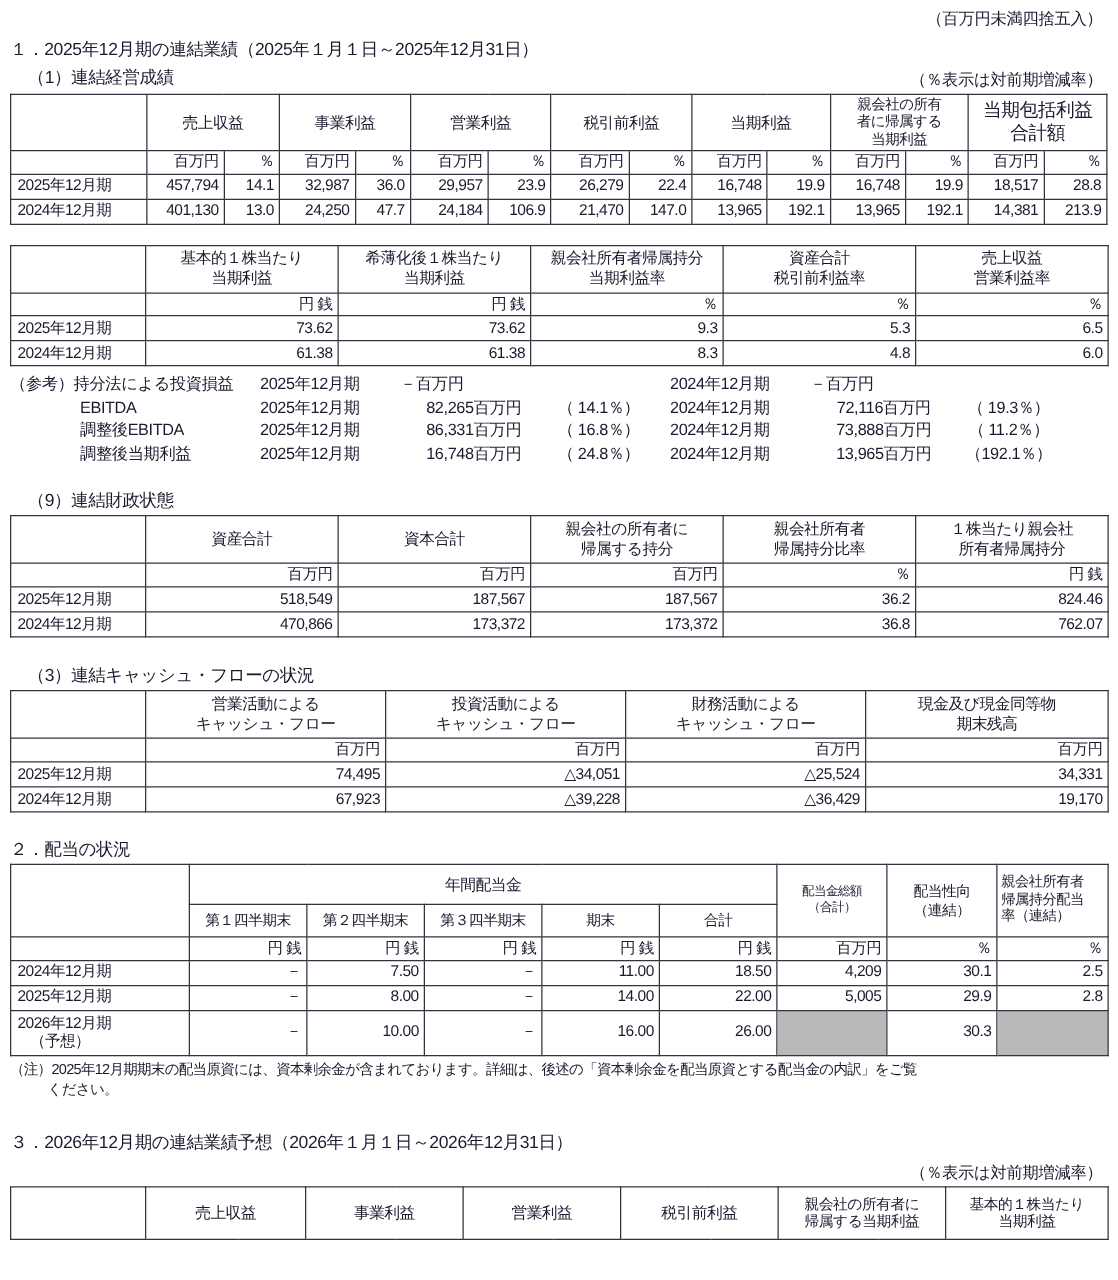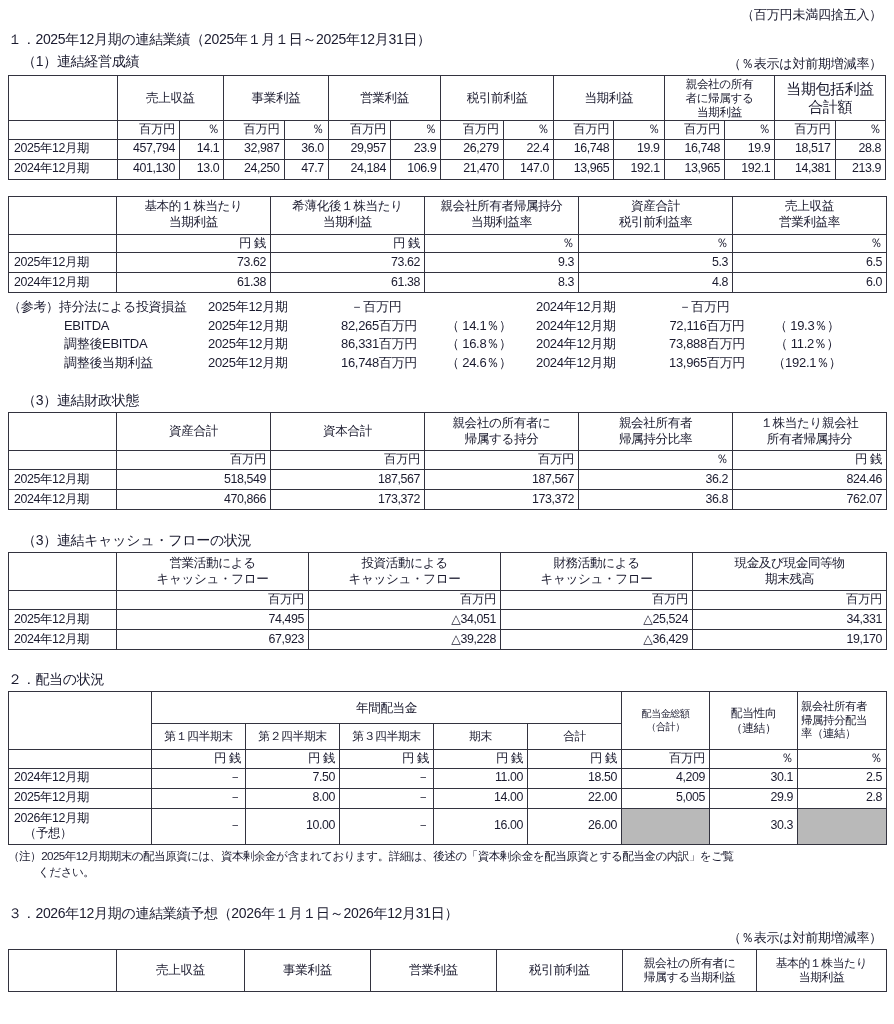--- a/index.html
+++ b/index.html
@@ -60,21 +60,21 @@
     letter-spacing: -0.3px;
     line-height: 1.42;
   }
   .ref-row { display: flex; align-items: baseline; white-space: nowrap; }
   .ref-label { width: 200px; flex: none; }
   .ref-label.pad { padding-left: 56px; width: 200px; }
   .ref-period { width: 112px; flex: none; }
   .ref-val { width: 118px; flex: none; text-align: center; }
   .ref-pct { width: 82px; flex: none; text-align: center; }
   .ref-gap { width: 16px; flex: none; }
-  .ref-dash { width: 118px; flex: none; text-align: center; padding-right: 6px; }
+  .ref-dash { width: 118px; flex: none; text-align: left; padding-right: 6px; }
 
   
   table.fin {
     border-collapse: collapse;
     width: 100%;
     table-layout: fixed;
     margin-top: 2px;
     background: #fff;
   }
   table.fin td, table.fin th {
@@ -300,32 +300,32 @@
       <span class="ref-pct">（ 16.8％）</span>
       <span class="ref-gap"></span>
       <span class="ref-period">2024年12月期</span>
       <span class="ref-val">73,888百万円</span>
       <span class="ref-pct">（ 11.2％）</span>
     </div>
     <div class="ref-row">
       <span class="ref-label pad">調整後当期利益</span>
       <span class="ref-period">2025年12月期</span>
       <span class="ref-val">16,748百万円</span>
-      <span class="ref-pct">（ 24.6％）</span>
+      <span class="ref-pct">（ 24.8％）</span>
       <span class="ref-gap"></span>
       <span class="ref-period">2024年12月期</span>
       <span class="ref-val">13,965百万円</span>
       <span class="ref-pct">（192.1％）</span>
     </div>
   </div>
 
 
   <div class="gap-lg"></div>
 
-  <div class="sub-title">（3）連結財政状態</div>
+  <div class="sub-title">（9）連結財政状態</div>
   <div class="tbl-wrap">
     <table class="fin">
       <colgroup>
         <col style="width:108px">
           <col style="width:154px">
           <col style="width:154px">
         <col style="width:154px">
           <col style="width:154px">
           <col style="width:154px">
       </colgroup>

